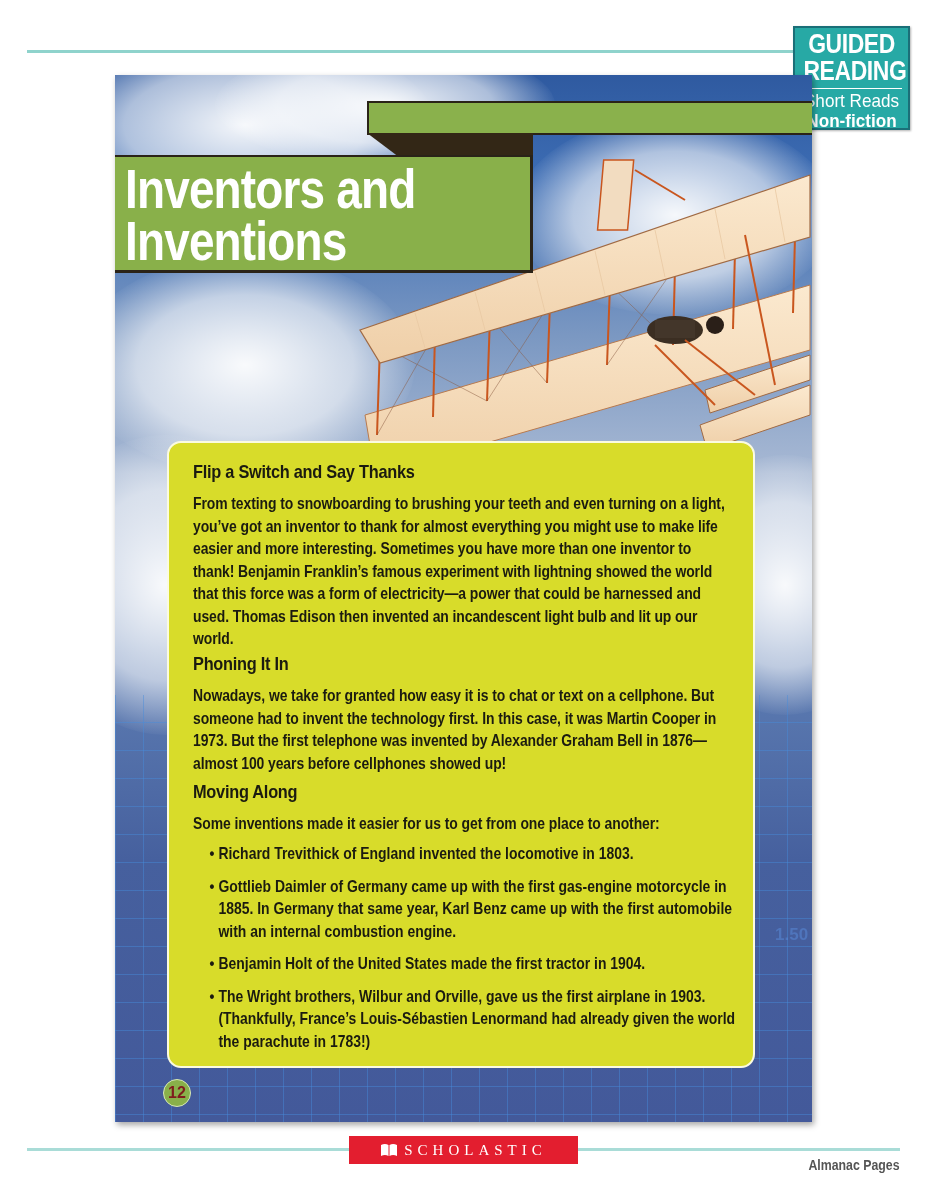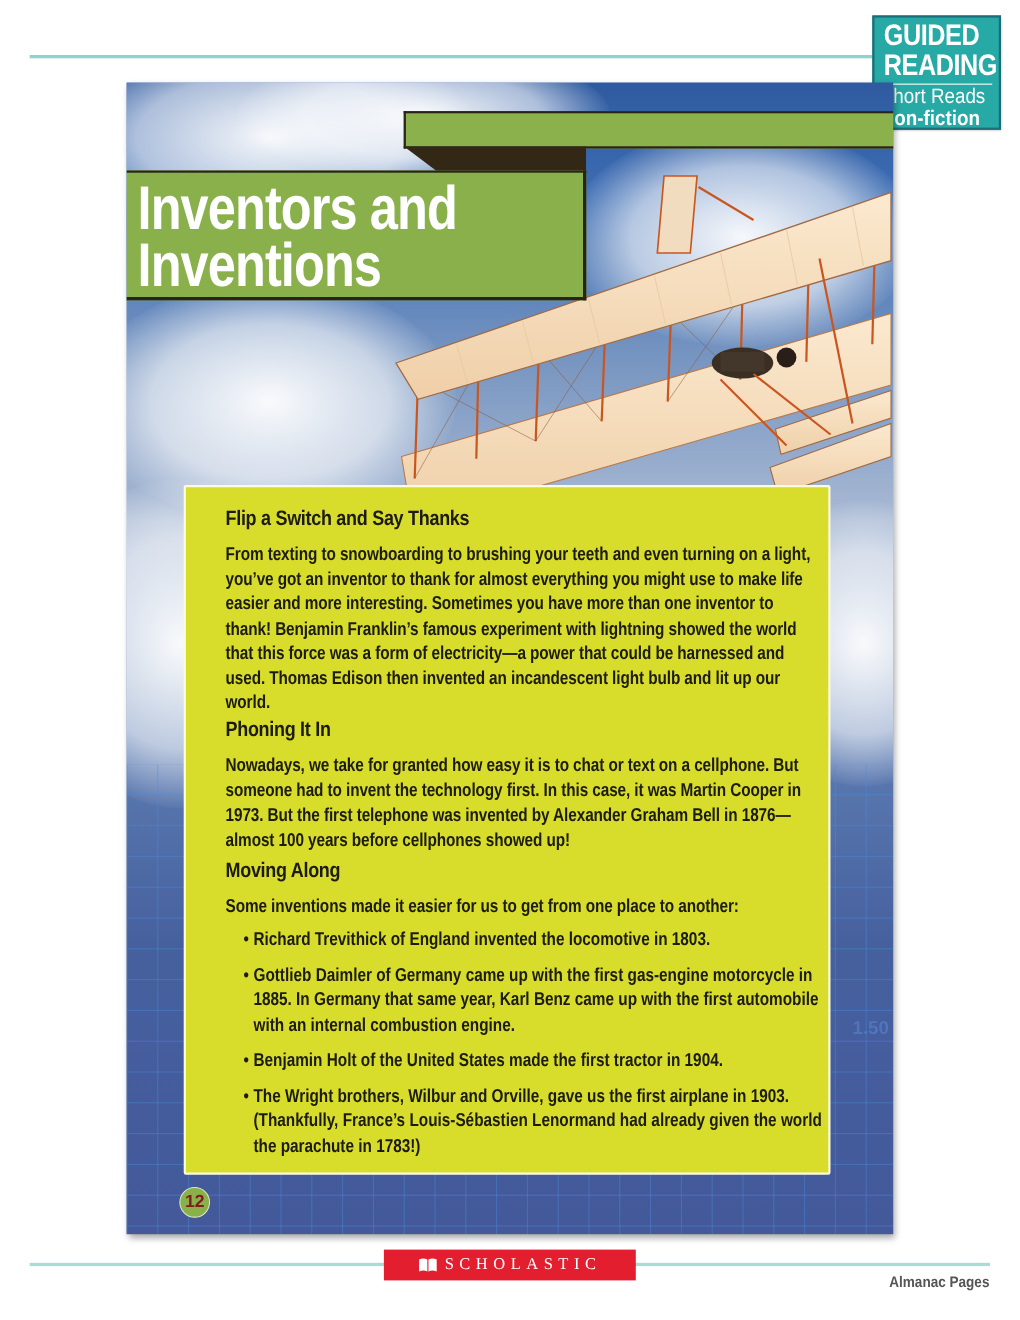--- a/index.html
+++ b/index.html
@@ -1,21 +1,21 @@
 <!DOCTYPE html>
 <html><head>
 <meta charset="utf-8">
 <style>
   html, body { margin:0; padding:0; }
   body { width:927px; height:1200px; background:#ffffff; position:relative; overflow:hidden; font-family:"Liberation Sans", sans-serif; }
 
   .top-rule { position:absolute; left:27px; top:50px; width:770px; height:3px; background:#8fd3cc; }
   .bottom-rule { position:absolute; left:27px; top:1148px; width:873px; height:3px; background:#a9dcd7; }
 
-  .gr-badge { position:absolute; left:793px; top:14px; width:117px; height:104px; background:#27a9a5; border:2px solid #1b6f78; box-sizing:border-box; color:#fff; text-align:left; box-shadow:1px 1px 2px rgba(0,0,0,0.3); }
+  .gr-badge { position:absolute; left:793px; top:26px; width:117px; height:104px; background:#27a9a5; border:2px solid #1b6f78; box-sizing:border-box; color:#fff; text-align:center; box-shadow:1px 1px 2px rgba(0,0,0,0.3); }
   .gr-badge .l1, .gr-badge .l2 { font-family:"Liberation Sans", sans-serif; font-weight:bold; font-size:27px; line-height:27px; letter-spacing:-0.5px; transform:scaleX(0.85); }
   .gr-badge .l1 { margin-top:3px; }
   .gr-badge .sep { height:1px; background:#ffffff; margin:3px 6px 2px; }
   .gr-badge .l3 { font-size:19px; line-height:20px; transform:scaleX(0.9); }
   .gr-badge .l4 { font-size:19px; line-height:20px; font-weight:bold; transform:scaleX(0.9); }
 
   .page { position:absolute; left:115px; top:75px; width:697px; height:1047px; overflow:hidden;
           background:linear-gradient(180deg,#2f5aa0 0%,#3d6db4 10%,#7b98c2 25%,#a8b9d4 38%,#5f7fb4 55%,#46609e 75%,#43599a 100%);
           box-shadow:2px 3px 6px rgba(0,0,0,0.35); }
   .cloud { position:absolute; border-radius:50%; background:radial-gradient(ellipse at center, rgba(255,255,255,0.95) 0%, rgba(255,255,255,0.6) 45%, rgba(255,255,255,0) 72%); }
@@ -24,21 +24,21 @@
           background-size:28px 28px; }
   .grid-label { position:absolute; left:660px; top:850px; color:rgba(90,140,220,0.5); font-size:17px; font-weight:bold; }
 
   .title-bar-top { position:absolute; left:252px; top:26px; width:445px; height:30px; background:#8ab14c; border:2px solid #2a2318; border-right:none; }
   .title-shadow { position:absolute; left:252px; top:58px; width:166px; height:25px; background:#332716; clip-path:polygon(0 0,100% 0,100% 100%,20% 100%); }
   .title-box { position:absolute; left:0; top:80px; width:418px; height:118px; background:#89b04a; border-top:2px solid #2a2318; border-bottom:3px solid #2a2318; border-right:3px solid #2a2318; box-sizing:border-box; }
   .title-text { position:absolute; left:10px; top:6px; color:#fff; font-family:"Liberation Sans", sans-serif; font-weight:bold; font-size:56px; line-height:52px; letter-spacing:-1px; transform:scaleX(0.82); transform-origin:left top; white-space:nowrap; }
 
   .plane { position:absolute; left:240px; top:70px; width:460px; height:360px; }
 
-  .text-box { position:absolute; left:52px; top:366px; width:588px; height:627px; background:#d8dc2a; border:2px solid #fbfbe0; border-radius:2px; box-sizing:border-box; padding:18px 24px 0 36px; color:#1b1b10; }
+  .text-box { position:absolute; left:52px; top:366px; width:588px; height:627px; background:#d8dc2a; border:2px solid #fbfbe0; border-radius:14px; box-sizing:border-box; padding:18px 24px 0 24px; color:#1b1b10; }
   .sec-head { font-family:"Liberation Sans", sans-serif; font-weight:bold; font-size:19px; line-height:22px; letter-spacing:-0.3px; transform:scaleX(0.86); transform-origin:left top; white-space:nowrap; margin:0 0 10px 0; }
   .para { font-family:"Liberation Sans", sans-serif; font-size:17px; line-height:22.5px; transform:scaleX(0.82); transform-origin:left top; width:660px; margin:0; font-weight:bold; letter-spacing:-0.1px; }
   .para.p1 { height:160px; }
   .para.p2 { height:96px; }
   .para.p3 { height:30px; }
   .bullets { list-style:none; margin:0; padding:0; }
   .bullets li { position:relative; padding-left:31px; font-family:"Liberation Sans", sans-serif; font-size:17px; line-height:22.5px; font-weight:bold; transform:scaleX(0.82); transform-origin:left top; width:640px; margin-bottom:10px; }
   .bullets li .dot { position:absolute; left:20px; top:0; }
 
   .page-num { position:absolute; left:48px; top:1004px; width:26px; height:26px; border-radius:50%; background:#89b04a; color:#7f1d1d; font-weight:bold; font-size:16px; line-height:26px; text-align:center; border:1px solid #d8e8b8; }

